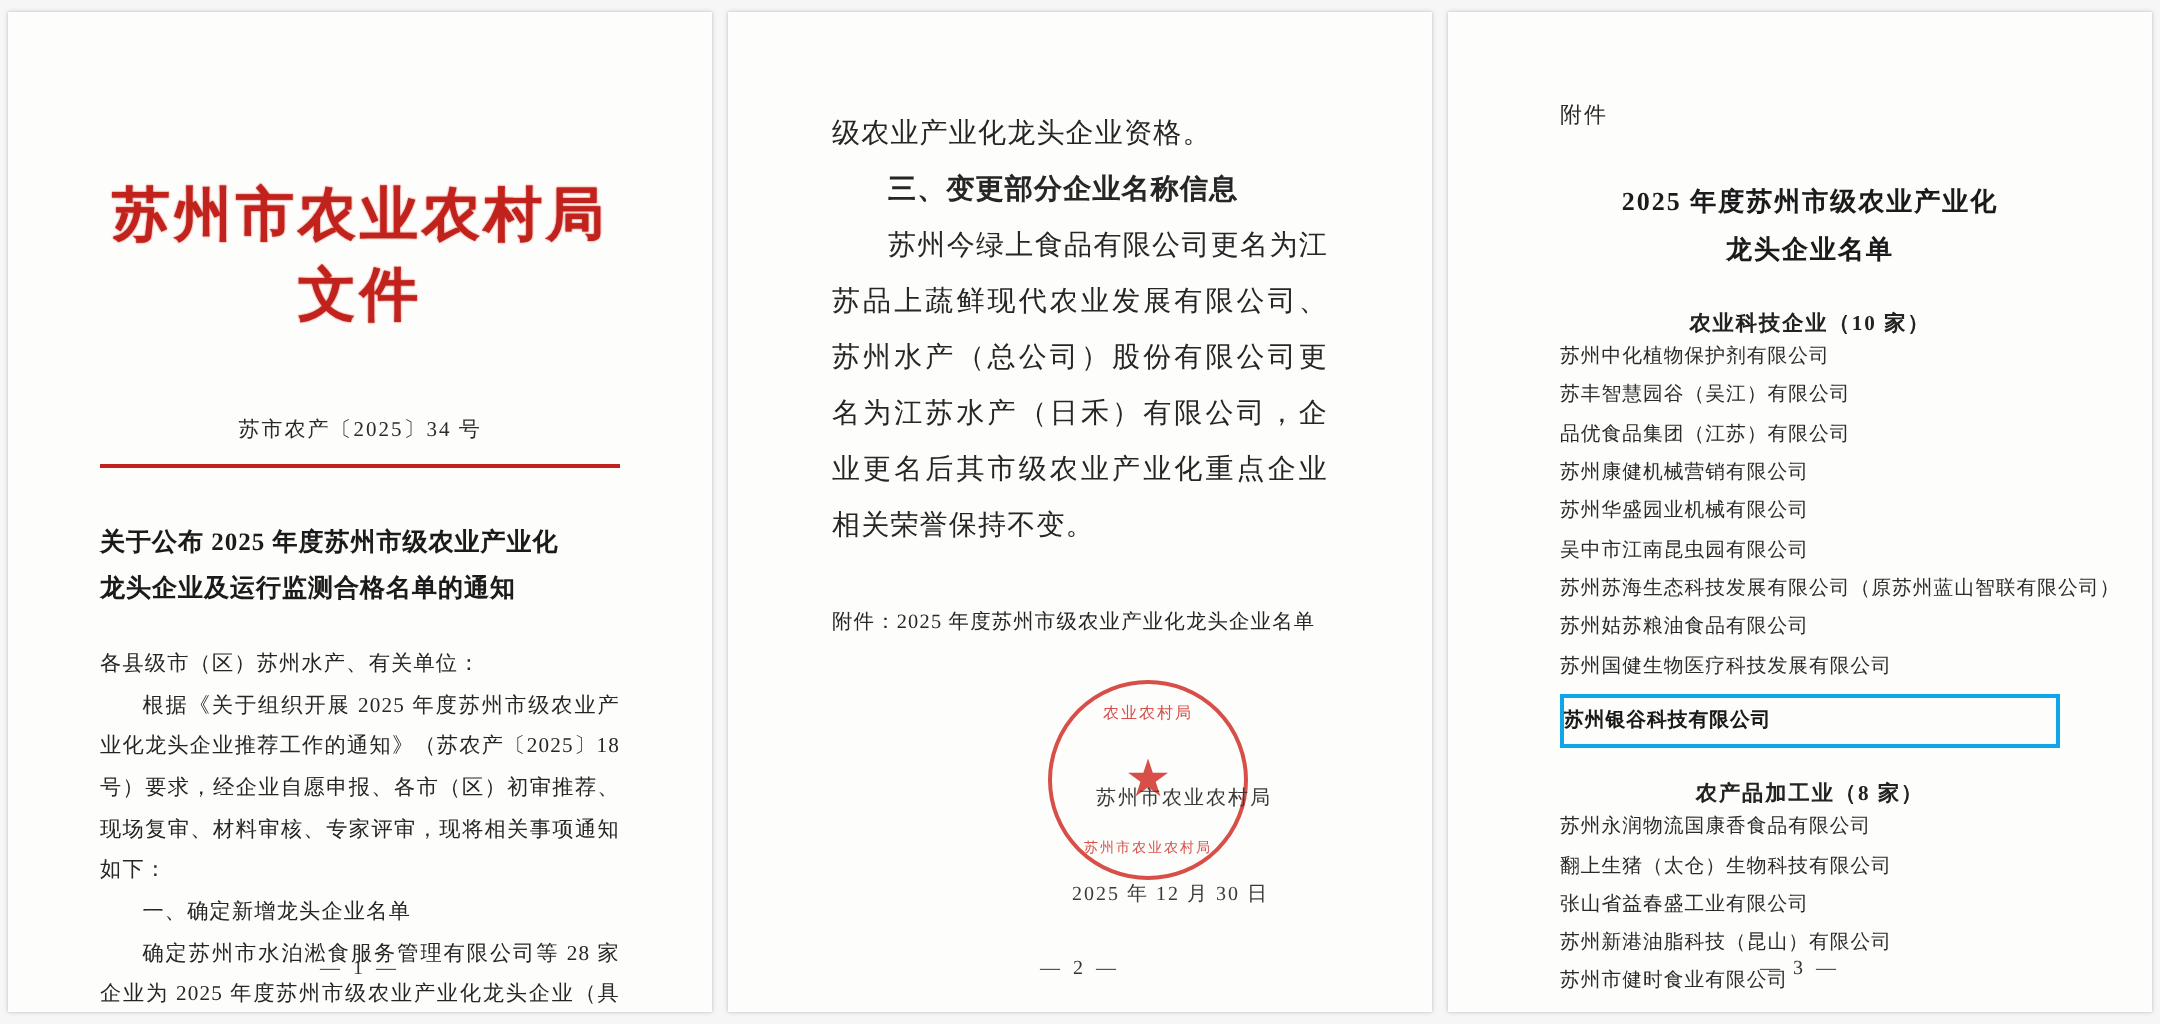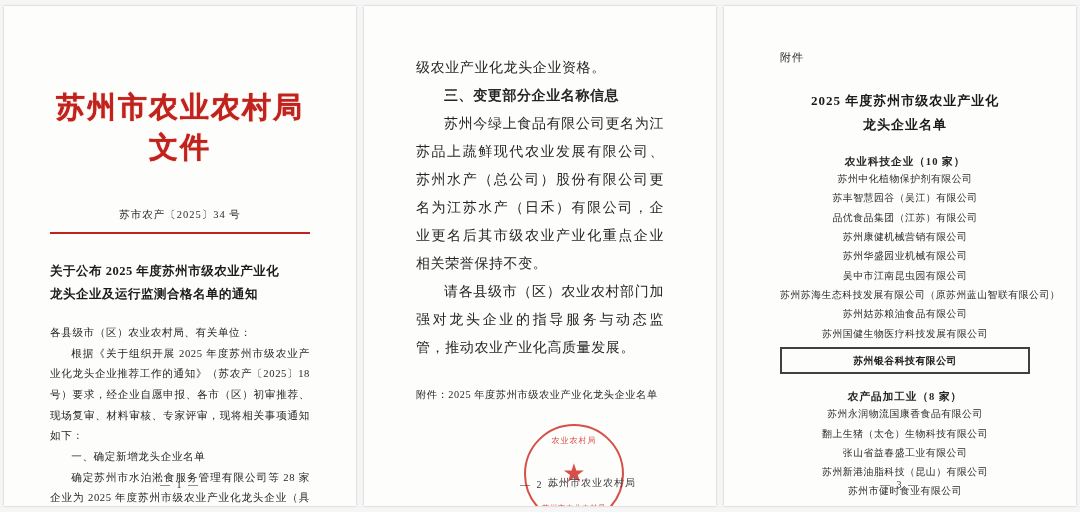--- a/index.html
+++ b/index.html
@@ -170,25 +170,25 @@
     color: #222;
     margin-top: 18px;
     letter-spacing: 1px;
   }
   .cat-head.second { margin-top: 16px; }
   .firm {
     font-size: 9.9px;
     color: #2b2b2b;
     line-height: 1.95;
     letter-spacing: 0.5px;
-    text-align: center;
+    text-align: left;
     white-space: nowrap;
   }
   .firm.highlight {
-    border: 2px solid #404040;
+    border: 2px solid #0ea5e9;
     display: block;
     margin: 4px auto 6px auto;
     padding: 2px 0;
     width: 100%;
     box-sizing: border-box;
     font-weight: bold;
     color: #1a1a1a;
   }
 </style>
 </head>
@@ -199,36 +199,35 @@
   <div class="page">
     <div class="page-inner">
       <div class="doc-title">苏州市农业农村局文件</div>
       <div class="doc-number">苏市农产〔2025〕34 号</div>
       <div class="red-rule"></div>
       <div class="notice-title">
         <div>关于公布 2025 年度苏州市级农业产业化</div>
         <div>龙头企业及运行监测合格名单的通知</div>
       </div>
       <div class="body-text">
-        <p>各县级市（区）农业农村局、有关单位：</p>
+        <p>各县级市（区）苏州水产、有关单位：</p>
         <p class="indent">根据《关于组织开展 2025 年度苏州市级农业产业化龙头企业推荐工作的通知》（苏农产〔2025〕18 号）要求，经企业自愿申报、各市（区）初审推荐、现场复审、材料审核、专家评审，现将相关事项通知如下：</p>
         <p class="indent">一、确定新增龙头企业名单</p>
         <p class="indent">确定苏州市水泊淞食服务管理有限公司等 28 家企业为 2025 年度苏州市级农业产业化龙头企业（具体名单见附件）。</p>
 
       </div>
     </div>
     <div class="page-num">— 1 —</div>
   </div>
 
   <div class="page">
     <div class="page-inner p2-inner">
       <div class="p2-line">级农业产业化龙头企业资格。</div>
       <div class="p2-line indent bold">三、变更部分企业名称信息</div>
       <div class="p2-line indent">苏州今绿上食品有限公司更名为江苏品上蔬鲜现代农业发展有限公司、苏州水产（总公司）股份有限公司更名为江苏水产（日禾）有限公司，企业更名后其市级农业产业化重点企业相关荣誉保持不变。</div>
-      <div class="p2-line indent">请各县级市（区）农业农村部门加强对龙头企业的指导服务与动态监管，推动农业产业化高质量发展。</div>
       <div class="attach-line">附件：2025 年度苏州市级农业产业化龙头企业名单</div>
 
       <div class="seal-wrap">
         <div class="seal">
           <div class="arc-top">农业农村局</div>
           <div class="star">★</div>
           <div class="arc-bottom">苏州市农业农村局</div>
         </div>
         <div class="sign-name">苏州市农业农村局</div>
         <div class="sign-date">2025 年 12 月 30 日</div>

